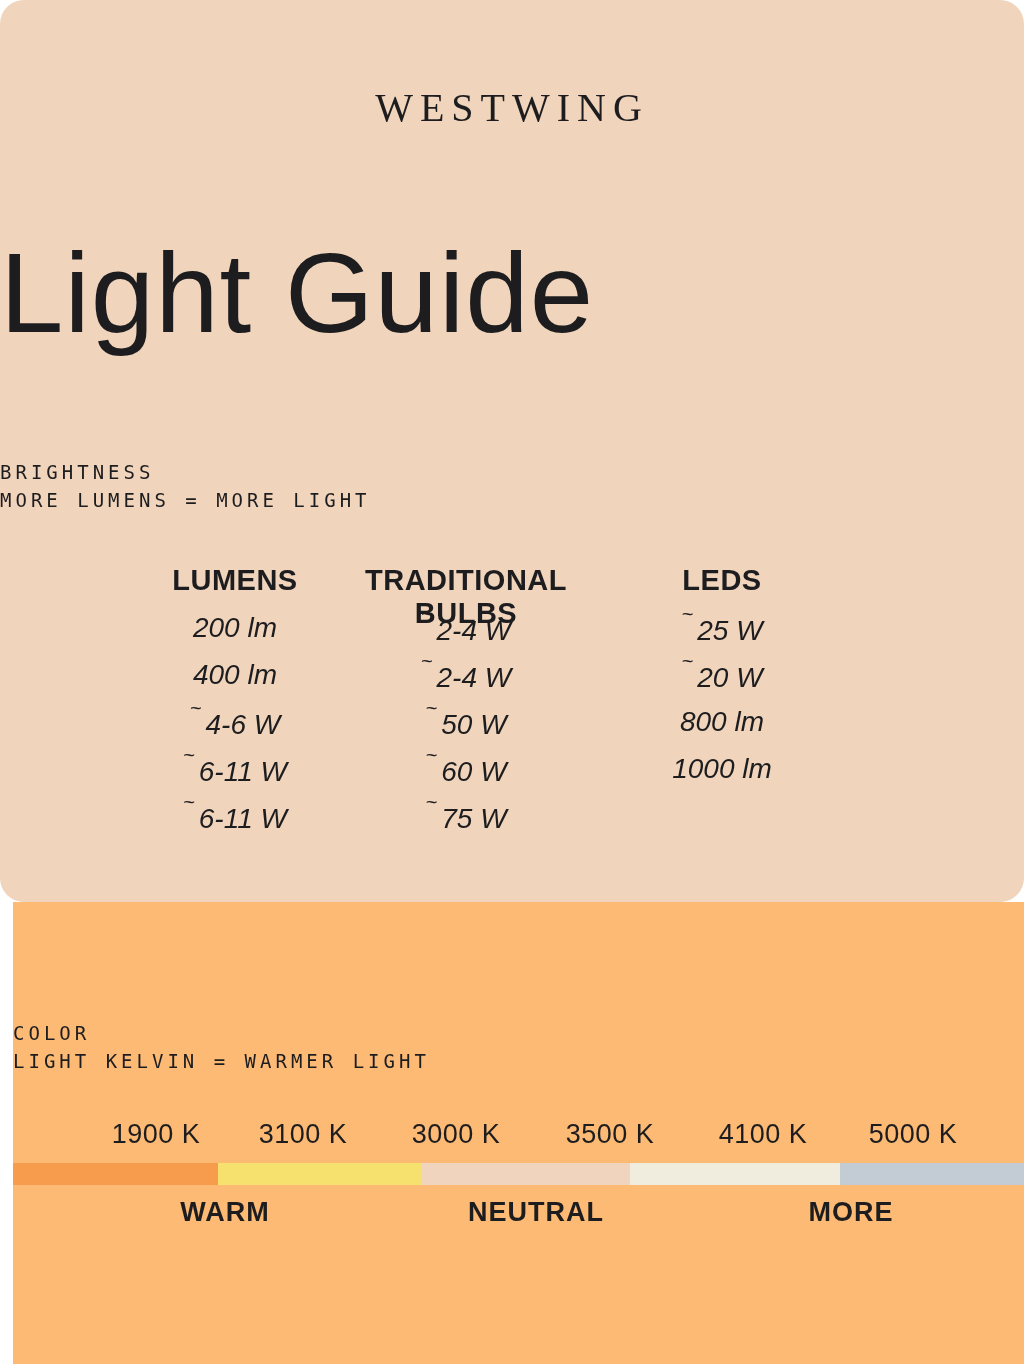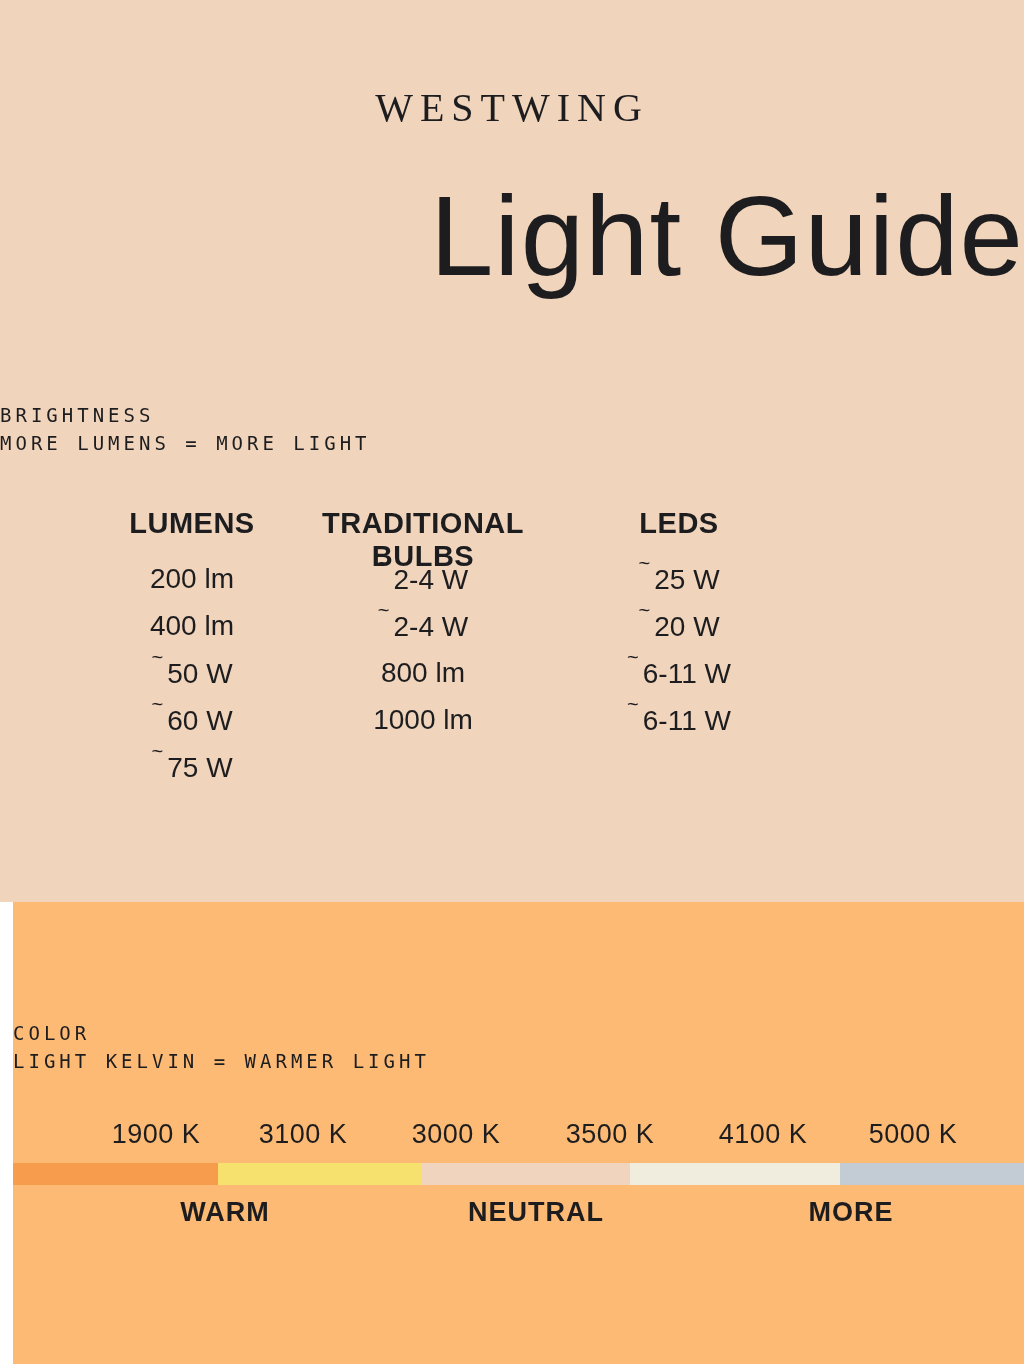--- a/index.html
+++ b/index.html
@@ -20,57 +20,57 @@
   .brand {
     padding-top: 88px;
     text-align: center;
     font-family: "Liberation Serif", serif;
     font-size: 40px;
     line-height: 1;
     letter-spacing: 7px;
     font-weight: 500;
   }
   .page-title {
-    margin-top: 51px;
-    text-align: right;
+    margin-top: 108px;
+    text-align: left;
     font-size: 114px;
     line-height: 1;
     font-weight: 400;
     letter-spacing: 1px;
   }
   .mono-heading {
     text-align: left;
     font-family: "DejaVu Sans Mono", "Liberation Mono", monospace;
     font-size: 19px;
     line-height: 28px;
     letter-spacing: 4px;
     font-weight: 500;
   }
   .brightness-block { margin-top: 108px; }
 
   .lumens-table { margin-top: 50px; }
   .t-grid {
     display: grid;
     grid-template-columns: 250px 212px 300px;
-    padding-left: 67px;
+    padding-left: 110px;
   }
   .t-grid .cell { text-align: center; }
   .table-header .cell {
     font-weight: 700;
     font-size: 29px;
     letter-spacing: 0.5px;
     height: 48px;
   }
   .table-body .cell {
     font-size: 28px;
     font-weight: 400;
     height: 47px;
     display: flex;
-    align-items: center;
     justify-content: center;
+    font-style: italic;
   }
   .tilde {
     font-size: 0.72em;
     vertical-align: 0.5em;
     position: relative;
     top: -0.45em;
     margin-right: 4px;
   }
 
   
@@ -112,21 +112,21 @@
     transform: translateX(-50%);
     font-size: 27px;
     font-weight: 700;
     letter-spacing: 1px;
     white-space: nowrap;
   }
 </style>
 </head>
 <body>
 
-<div class="top-section" style="background: rgb(241, 212, 188);">
+<div class="top-section" style="background: rgb(241, 212, 188); border-radius: 24px;">
   <div class="brand">WESTWING</div>
   <h1 class="page-title">Light Guide</h1>
 
   <div class="brightness-block">
     <div class="mono-heading">BRIGHTNESS</div>
     <div class="mono-heading">MORE LUMENS = MORE LIGHT</div>
   </div>
 
   <div class="lumens-table">
     <div class="t-grid table-header">
@@ -149,20 +149,23 @@
       <div class="cell">
           <span>400 lm</span>
         </div>
       <div class="cell">
           <span><span class="tilde">~</span><span>2-4 W</span></span>
         </div>
       <div class="cell">
           <span><span class="tilde">~</span><span>20 W</span></span>
         </div>
 
+      <div class="cell">
+          <span><span class="tilde">~</span><span>4-6 W</span></span>
+        </div>
       <div class="cell">
           <span><span class="tilde">~</span><span>50 W</span></span>
         </div>
 
       <div class="cell">
           <span>800 lm</span>
         </div>
       <div class="cell">
           <span><span class="tilde">~</span><span>6-11 W</span></span>
         </div>

